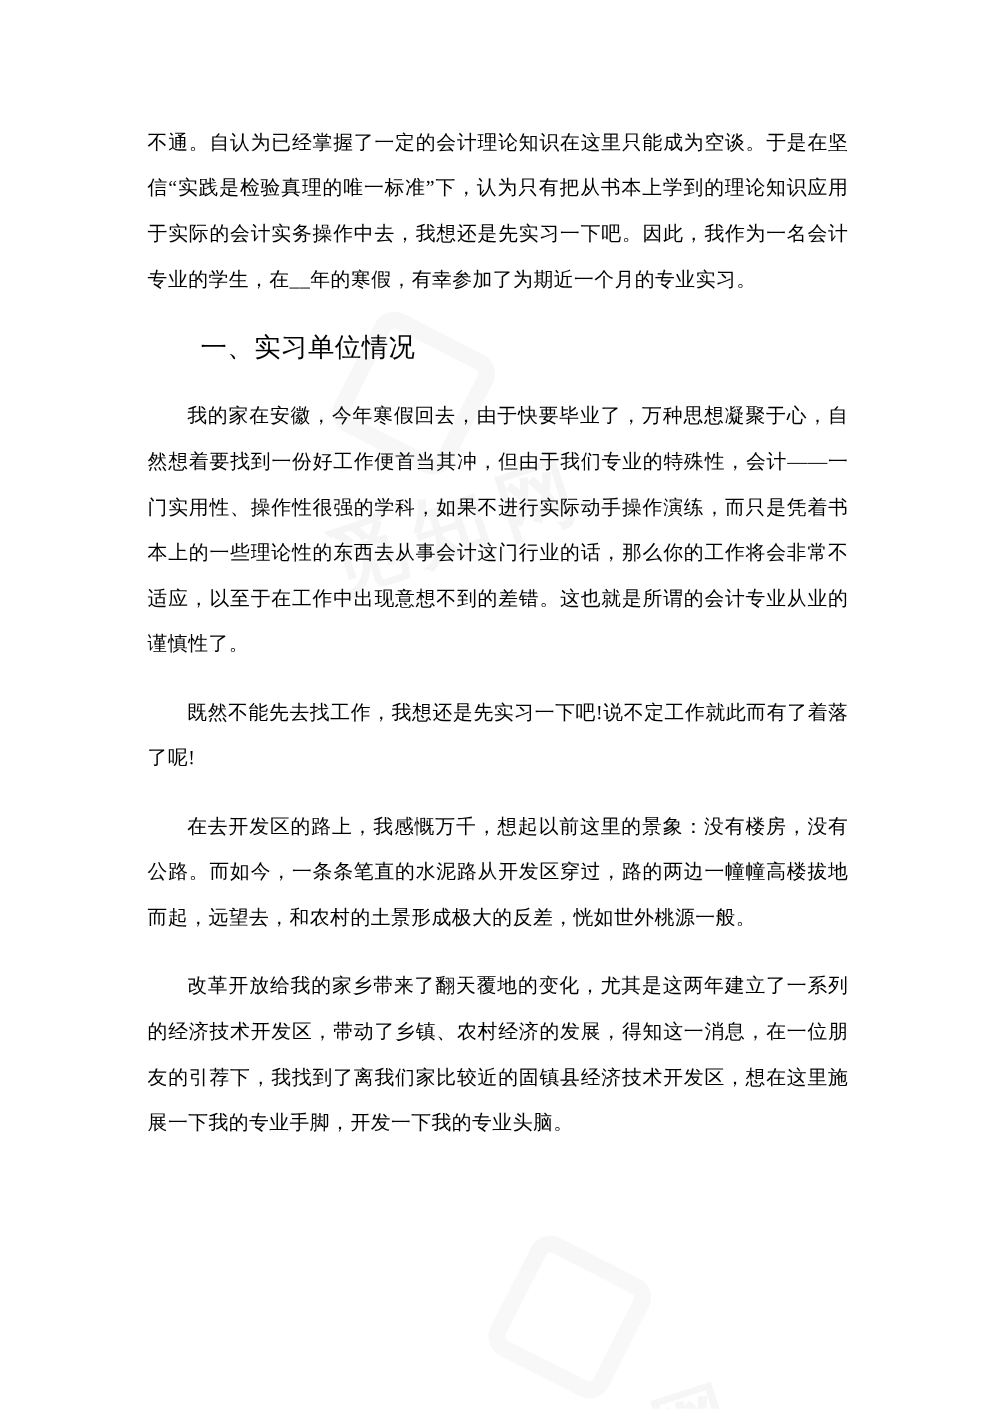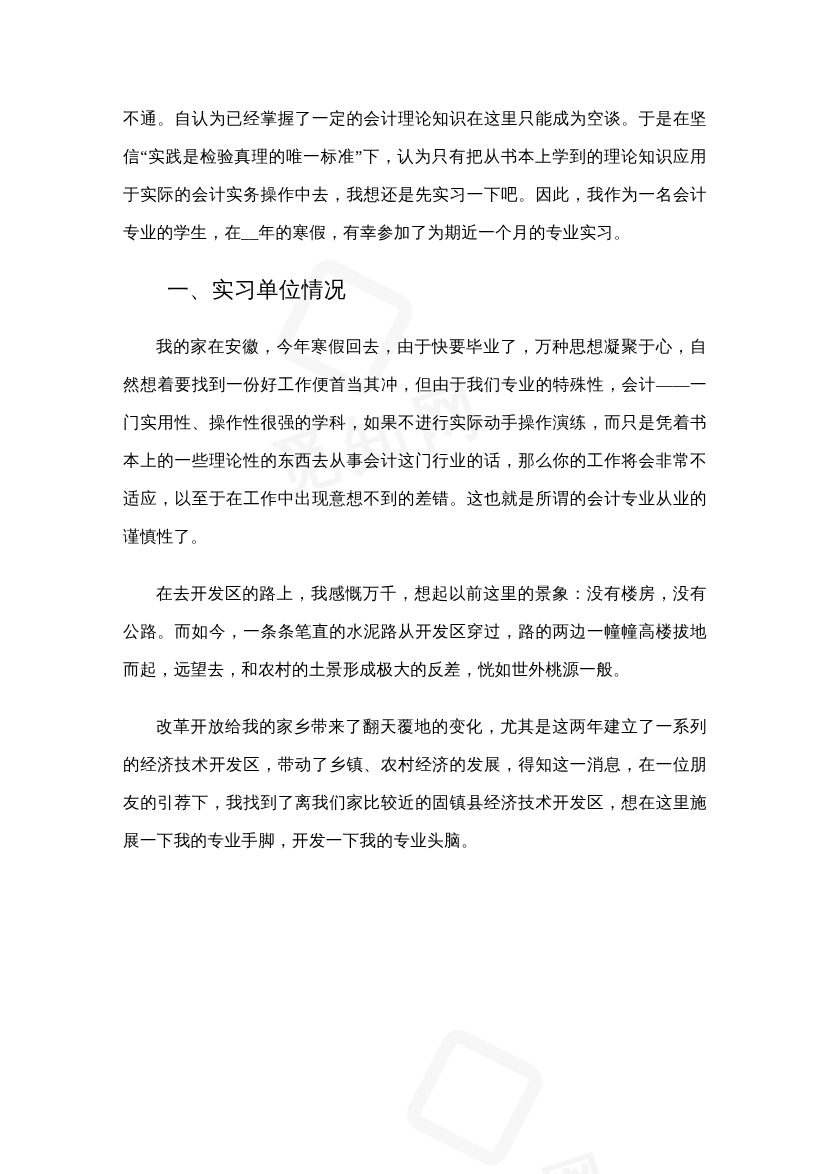--- a/index.html
+++ b/index.html
@@ -81,17 +81,18 @@
 
   <div class="watermark wm-bottom">
     <div class="wm-diamond"></div>
     <div class="wm-text">觅知网</div>
   </div>
 
   <div class="content">
     <p class="para no-indent">不通。自认为已经掌握了一定的会计理论知识在这里只能成为空谈。于是在坚信“实践是检验真理的唯一标准”下，认为只有把从书本上学到的理论知识应用于实际的会计实务操作中去，我想还是先实习一下吧。因此，我作为一名会计专业的学生，在__年的寒假，有幸参加了为期近一个月的专业实习。</p>
     <h3 class="heading">一、实习单位情况</h3>
     <p class="para">我的家在安徽，今年寒假回去，由于快要毕业了，万种思想凝聚于心，自然想着要找到一份好工作便首当其冲，但由于我们专业的特殊性，会计——一门实用性、操作性很强的学科，如果不进行实际动手操作演练，而只是凭着书本上的一些理论性的东西去从事会计这门行业的话，那么你的工作将会非常不适应，以至于在工作中出现意想不到的差错。这也就是所谓的会计专业从业的谨慎性了。</p>
+    <p class="para">既然不能先去找工作，我想还是先实习一下吧!说不定工作就此而有了着落了呢!</p>
     <p class="para">在去开发区的路上，我感慨万千，想起以前这里的景象：没有楼房，没有公路。而如今，一条条笔直的水泥路从开发区穿过，路的两边一幢幢高楼拔地而起，远望去，和农村的土景形成极大的反差，恍如世外桃源一般。</p>
     <p class="para">改革开放给我的家乡带来了翻天覆地的变化，尤其是这两年建立了一系列的经济技术开发区，带动了乡镇、农村经济的发展，得知这一消息，在一位朋友的引荐下，我找到了离我们家比较近的固镇县经济技术开发区，想在这里施展一下我的专业手脚，开发一下我的专业头脑。</p>
   </div>
 
 </div>
 
 </body></html>

